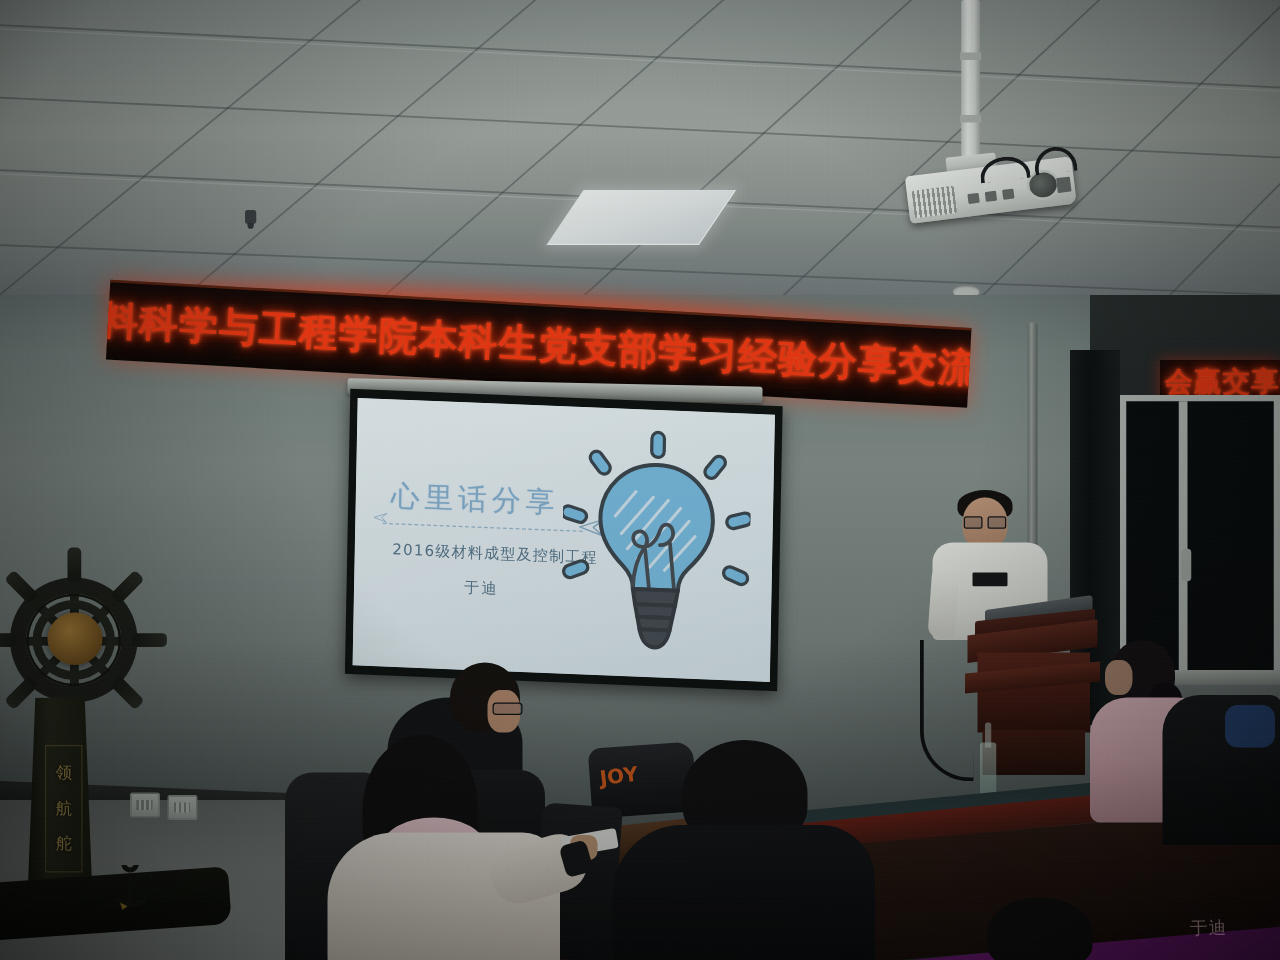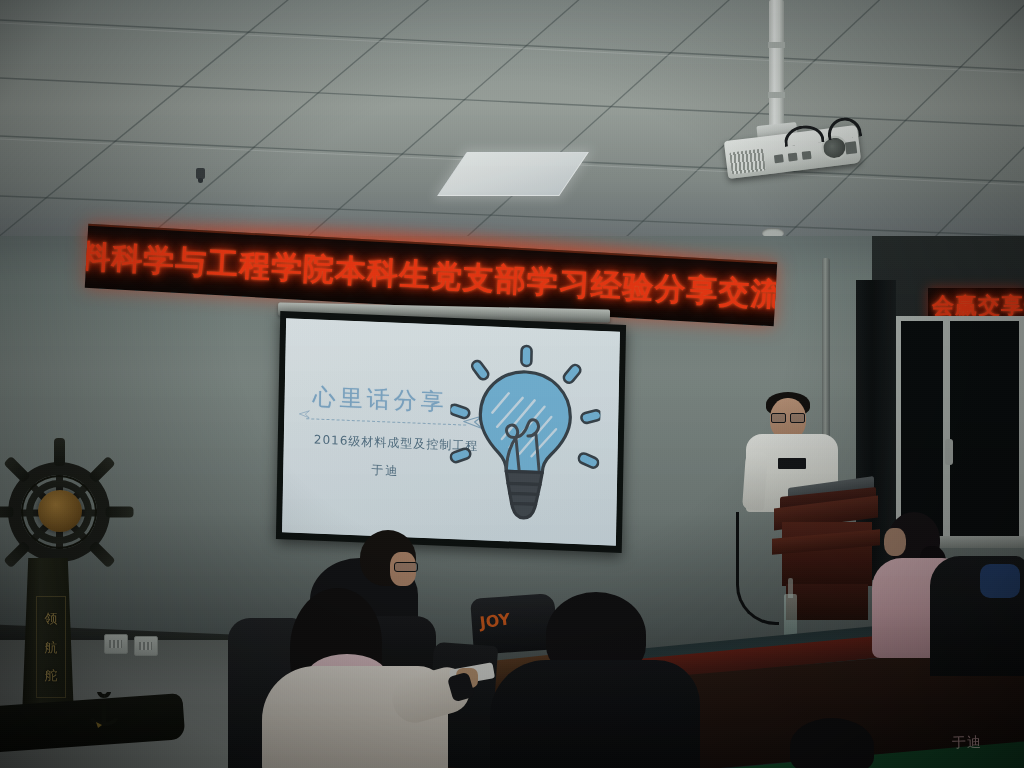--- a/index.html
+++ b/index.html
@@ -3,21 +3,21 @@
 <meta charset="utf-8">
 <title>Conference Room Presentation Photo</title>
 <style>
   html,body{margin:0;padding:0;background:#000;}
   body{font-family:"Liberation Sans","DejaVu Sans",sans-serif;}
 
   #scene{
     position:relative;
     width:1024px;height:768px;
     overflow:hidden;
-    background:#14532d;
+    background:#701a75;
     user-select:none;
   }
 
   
   .ceiling{
     position:absolute;left:0;top:0;width:1024px;height:252px;
     background:linear-gradient(180deg,#8f9693 0%,#9aa19c 18%,#a4aaa4 42%,#8d9490 72%,#70777a 100%);
     overflow:hidden;
   }
 

